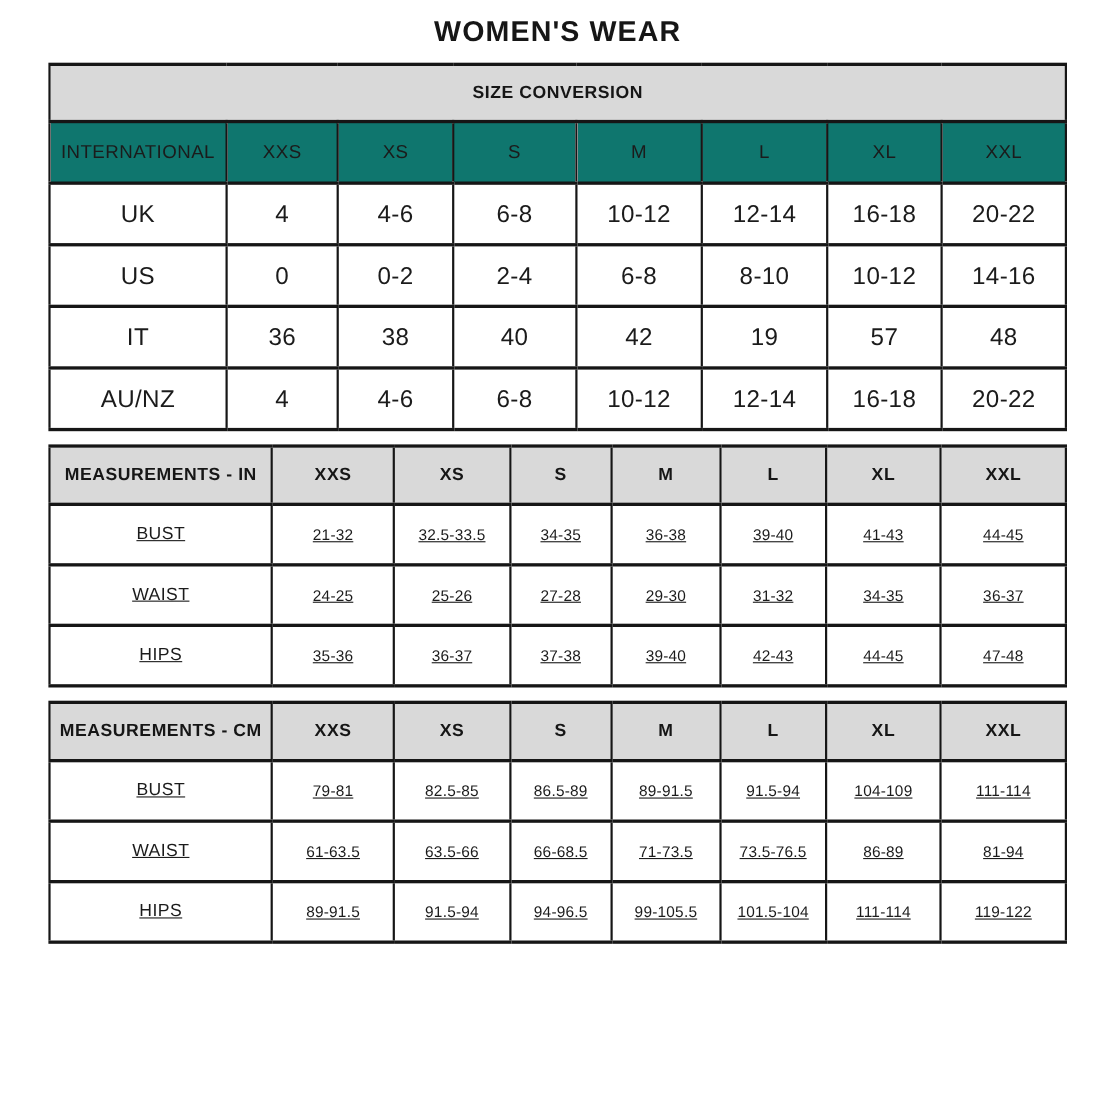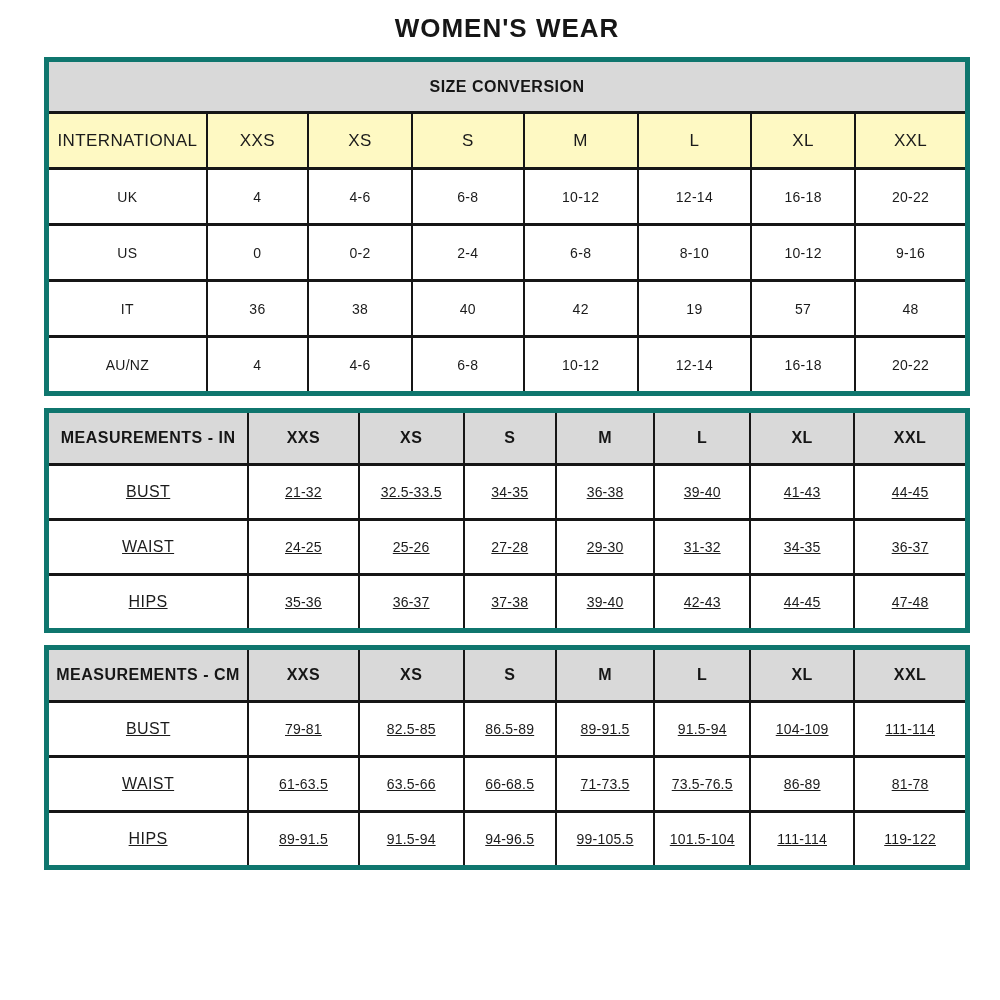--- a/index.html
+++ b/index.html
@@ -21,48 +21,48 @@
     line-height: 31px;
     font-weight: bold;
     letter-spacing: 1px;
     color: #161616;
   }
   table.tbl {
     width: 100%;
     border-collapse: collapse;
     table-layout: fixed;
     text-align: center;
-    border: 5px solid #0f766e;
+    border: 1px solid #0f766e;
   }
   table.tbl th, table.tbl td {
     border: 2px solid #161616;
     border-top-width: 3px;
     border-bottom-width: 3px;
     padding: 0 2px;
     vertical-align: middle;
     overflow: hidden;
     white-space: nowrap;
   }
   .band {
     background: #d9d9d9;
     font-weight: bold;
     font-size: 16px;
     letter-spacing: 0.5px;
     color: #161616;
   }
   
   .conv tr.band-row th { height: 49px; }
   .conv tr.colhead th {
-    background: #fef9c3;
+    background: #0f766e;
     font-weight: normal;
     font-size: 17px;
     height: 53px;
     letter-spacing: 0.4px;
   }
-  .conv tbody td { font-size: 14px; height: 53px; letter-spacing: 0.3px; }
+  .conv tbody td { font-size: 22px; height: 53px; letter-spacing: 0.3px; }
   
   .meas { margin-top: 12px; }
   .meas thead th { height: 50px; }
   .meas tbody td { font-size: 14px; height: 52px; letter-spacing: 0.2px; text-decoration: underline; }
   .meas tbody td.rowlabel { font-size: 16px; letter-spacing: 0.4px; }
 </style>
 </head>
 <body>
 
 <div class="page">
@@ -107,21 +107,21 @@
         <td>20-22</td>
       </tr>
       <tr>
         <td>US</td>
         <td>0</td>
         <td>0-2</td>
         <td>2-4</td>
         <td>6-8</td>
         <td>8-10</td>
         <td>10-12</td>
-        <td>9-16</td>
+        <td>14-16</td>
       </tr>
       <tr>
         <td>IT</td>
         <td>36</td>
         <td>38</td>
         <td>40</td>
         <td>42</td>
         <td>19</td>
         <td>57</td>
         <td>48</td>
@@ -231,21 +231,21 @@
         <td>111-114</td>
       </tr>
       <tr>
         <td class="rowlabel">WAIST</td>
         <td>61-63.5</td>
         <td>63.5-66</td>
         <td>66-68.5</td>
         <td>71-73.5</td>
         <td>73.5-76.5</td>
         <td>86-89</td>
-        <td>81-78</td>
+        <td>81-94</td>
       </tr>
       <tr>
         <td class="rowlabel">HIPS</td>
         <td>89-91.5</td>
         <td>91.5-94</td>
         <td>94-96.5</td>
         <td>99-105.5</td>
         <td>101.5-104</td>
         <td>111-114</td>
         <td>119-122</td>

